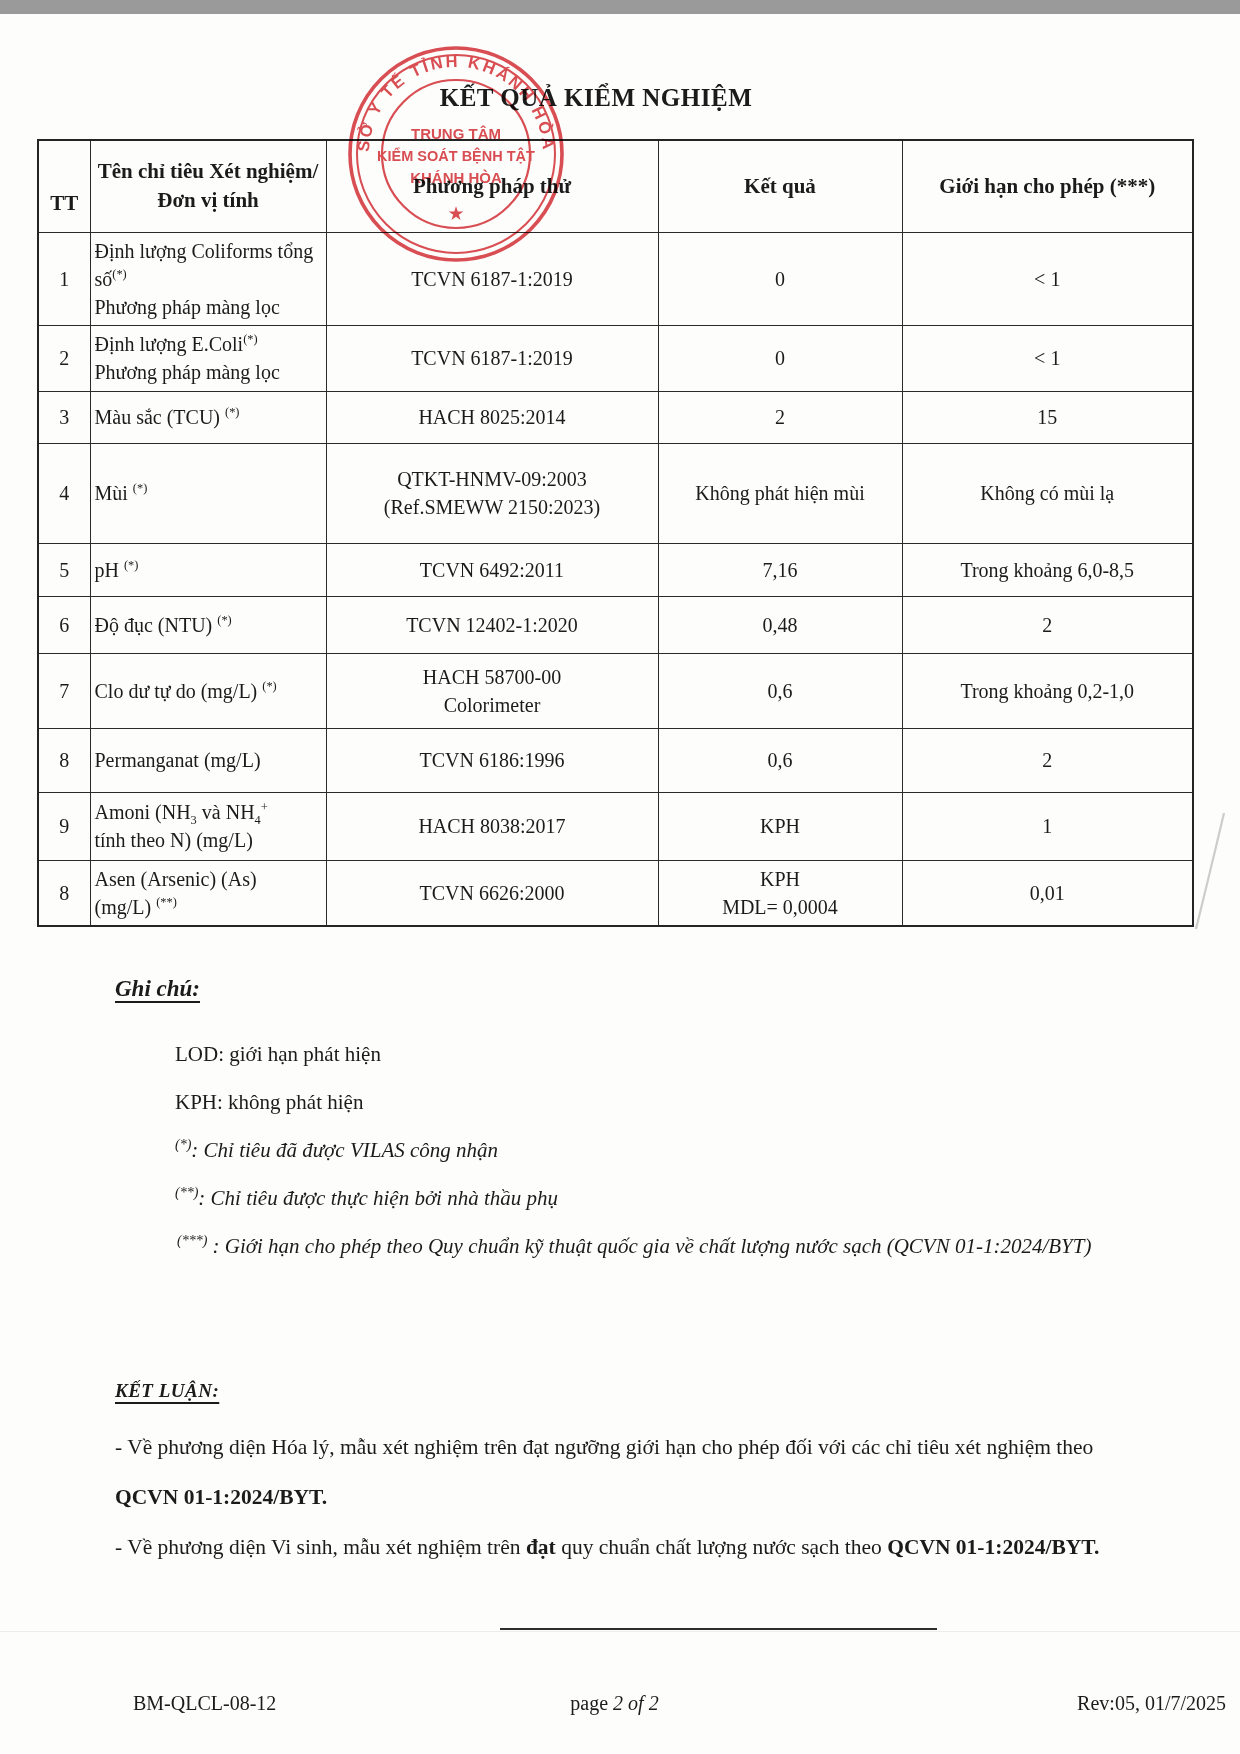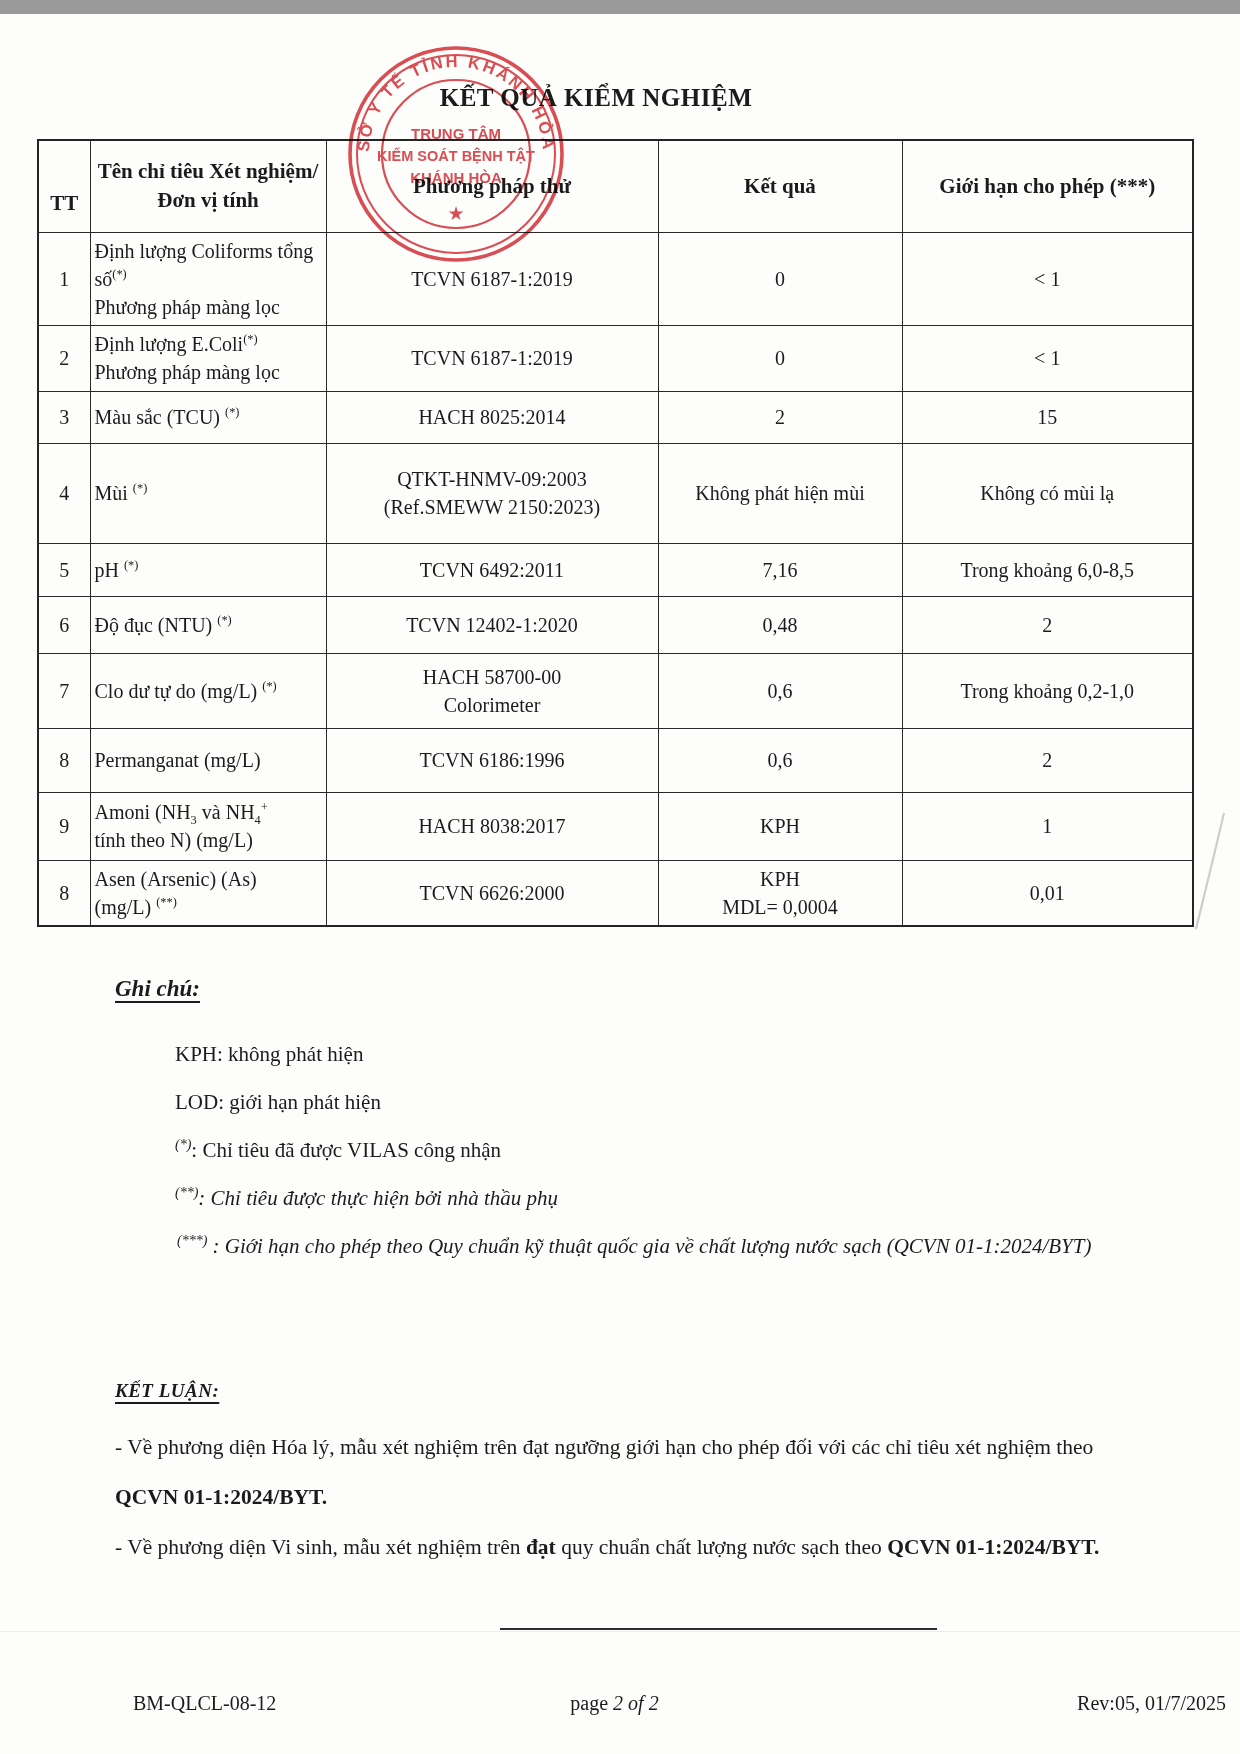--- a/index.html
+++ b/index.html
@@ -162,23 +162,23 @@
           <td>TCVN 6626:2000</td>
           <td>KPH
 MDL= 0,0004</td>
           <td>0,01</td>
         </tr>
       </tbody>
   </table>
 
   <div class="notes-heading">Ghi chú:</div>
   <div class="notes-list">
+      <div class="note-item"><span>LOD: giới hạn phát hiện</span></div>
       <div class="note-item"><span>KPH: không phát hiện</span></div>
-      <div class="note-item"><span>LOD: giới hạn phát hiện</span></div>
-      <div class="note-item"><sup style="font-style: italic;">(*)</sup><span style="">:  Chỉ tiêu đã được VILAS công nhận</span></div>
+      <div class="note-item"><sup style="font-style: italic;">(*)</sup><span style="font-style: italic;">:  Chỉ tiêu đã được VILAS công nhận</span></div>
       <div class="note-item"><sup style="font-style: italic;">(**)</sup><span style="font-style: italic;">: Chỉ tiêu được thực hiện bởi nhà thầu phụ</span></div>
       <div class="note-item note-wrap"><sup style="font-style: italic;">(***)</sup><span style="font-style: italic;"> : Giới hạn cho phép theo Quy chuẩn kỹ thuật quốc gia về chất lượng nước sạch (QCVN 01-1:2024/BYT)</span></div>
     </div>
 
   <div class="concl-heading">KẾT LUẬN:</div>
   <div class="conclusion">
       <div class="concl-p"><span>- Về phương diện Hóa lý, mẫu xét nghiệm trên đạt ngưỡng giới hạn cho phép đối với các chỉ tiêu xét nghiệm theo </span><span style="font-weight: bold;">QCVN 01-1:2024/BYT.</span></div>
       <div class="concl-p"><span>- Về phương diện Vi sinh, mẫu xét nghiệm trên </span><span style="font-weight: bold;">đạt</span><span> quy chuẩn chất lượng nước sạch theo </span><span style="font-weight: bold;">QCVN 01-1:2024/BYT.</span></div>
     </div>
 

